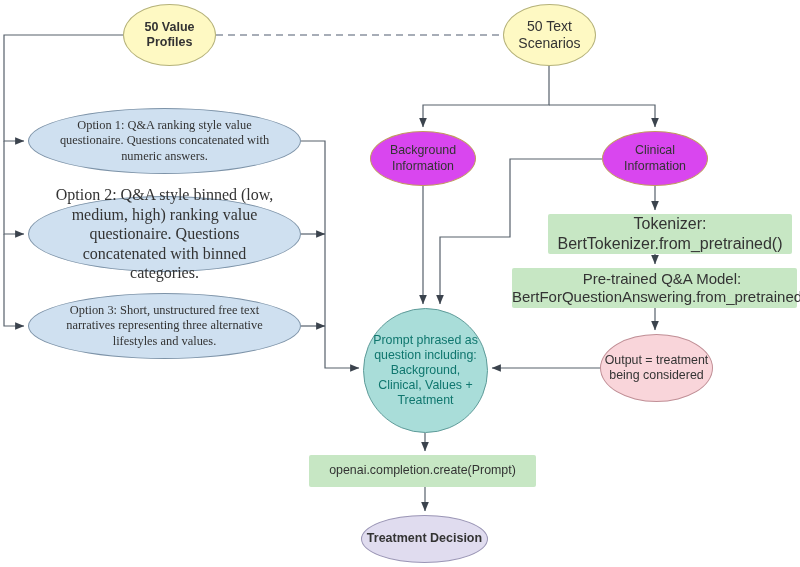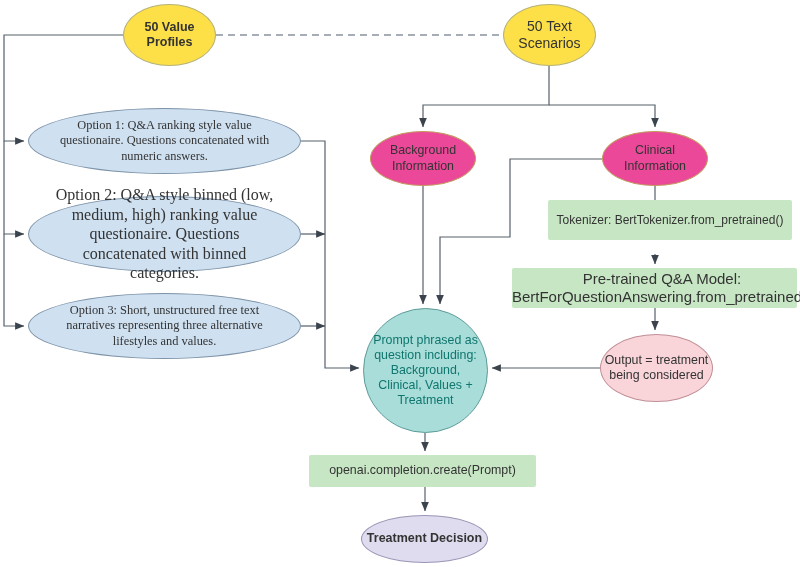--- a/index.html
+++ b/index.html
@@ -10,40 +10,40 @@
     overflow:hidden;
     position:relative;
   }
   #canvas{position:absolute;left:0;top:0;width:800px;height:567px;}
   .node{position:absolute;display:flex;align-items:center;justify-content:center;text-align:center;box-sizing:border-box;}
   .node span{display:block;line-height:1.22;}
   .ellipse{border-radius:50%;}
   .rect{border-radius:2px;}
 
   
-  .c-yellow{background:#fde047;border:1.2px solid #b5b27a;color:#333333;}
+  .c-yellow{background:#fef9c3;border:1.2px solid #b5b27a;color:#333333;}
   .c-blue{background:#cfe0f0;border:1.2px solid #7d93a8;color:#333333;font-family:Liberation Serif, serif;}
-  .c-orange{background:#ec4899;border:1.2px solid #c19a5e;color:#333333;}
+  .c-orange{background:#d946ef;border:1.2px solid #c19a5e;color:#333333;}
   .c-green{background:#c7e7c4;border:none;color:#333333;}
   .c-teal{background:#a9ddd9;border:1.2px solid #5e9b99;color:#0f766e;}
   .c-pink{background:#f9d5da;border:1.2px solid #c08f96;color:#333333;}
   .c-purple{background:#e0dcef;border:1.2px solid #9a95b5;color:#333333;}
 
   
   #n-value-profiles{left:123px;top:4px;width:93px;height:62px;font-size:12.5px;font-weight:bold;}
   #n-text-scenarios{left:503px;top:4px;width:93px;height:62px;font-size:14px;font-weight:normal;}
 
   #n-option1{left:28px;top:108px;width:273px;height:66px;font-size:12.4px;padding:0 24px;}
   #n-option2{left:28px;top:196px;width:273px;height:76px;font-size:16px;padding:0 22px;text-align:center;}
   #n-option3{left:28px;top:293px;width:273px;height:66px;font-size:12.4px;padding:0 26px;}
 
   #n-background{left:370px;top:131px;width:106px;height:55px;font-size:12.4px;}
   #n-clinical{left:602px;top:131px;width:106px;height:55px;font-size:12.4px;}
 
-  #n-tokenizer{left:548px;top:200px;width:244px;height:40px;font-size:12px;}
+  #n-tokenizer{left:548px;top:214px;width:244px;height:40px;font-size:16px;}
   #n-qamodel{left:512px;top:268px;width:285px;height:40px;font-size:15px;padding-left:15px;}
   #n-output{left:600px;top:334px;width:113px;height:68px;font-size:12.4px;}
 
   #n-prompt{left:363px;top:308px;width:125px;height:125px;font-size:12.4px;padding:0 6px;}
 
   #n-openai{left:309px;top:455px;width:227px;height:32px;font-size:12.4px;}
   #n-decision{left:361px;top:515px;width:127px;height:48px;font-size:12.5px;font-weight:bold;}
 </style>
 </head>
 <body>

